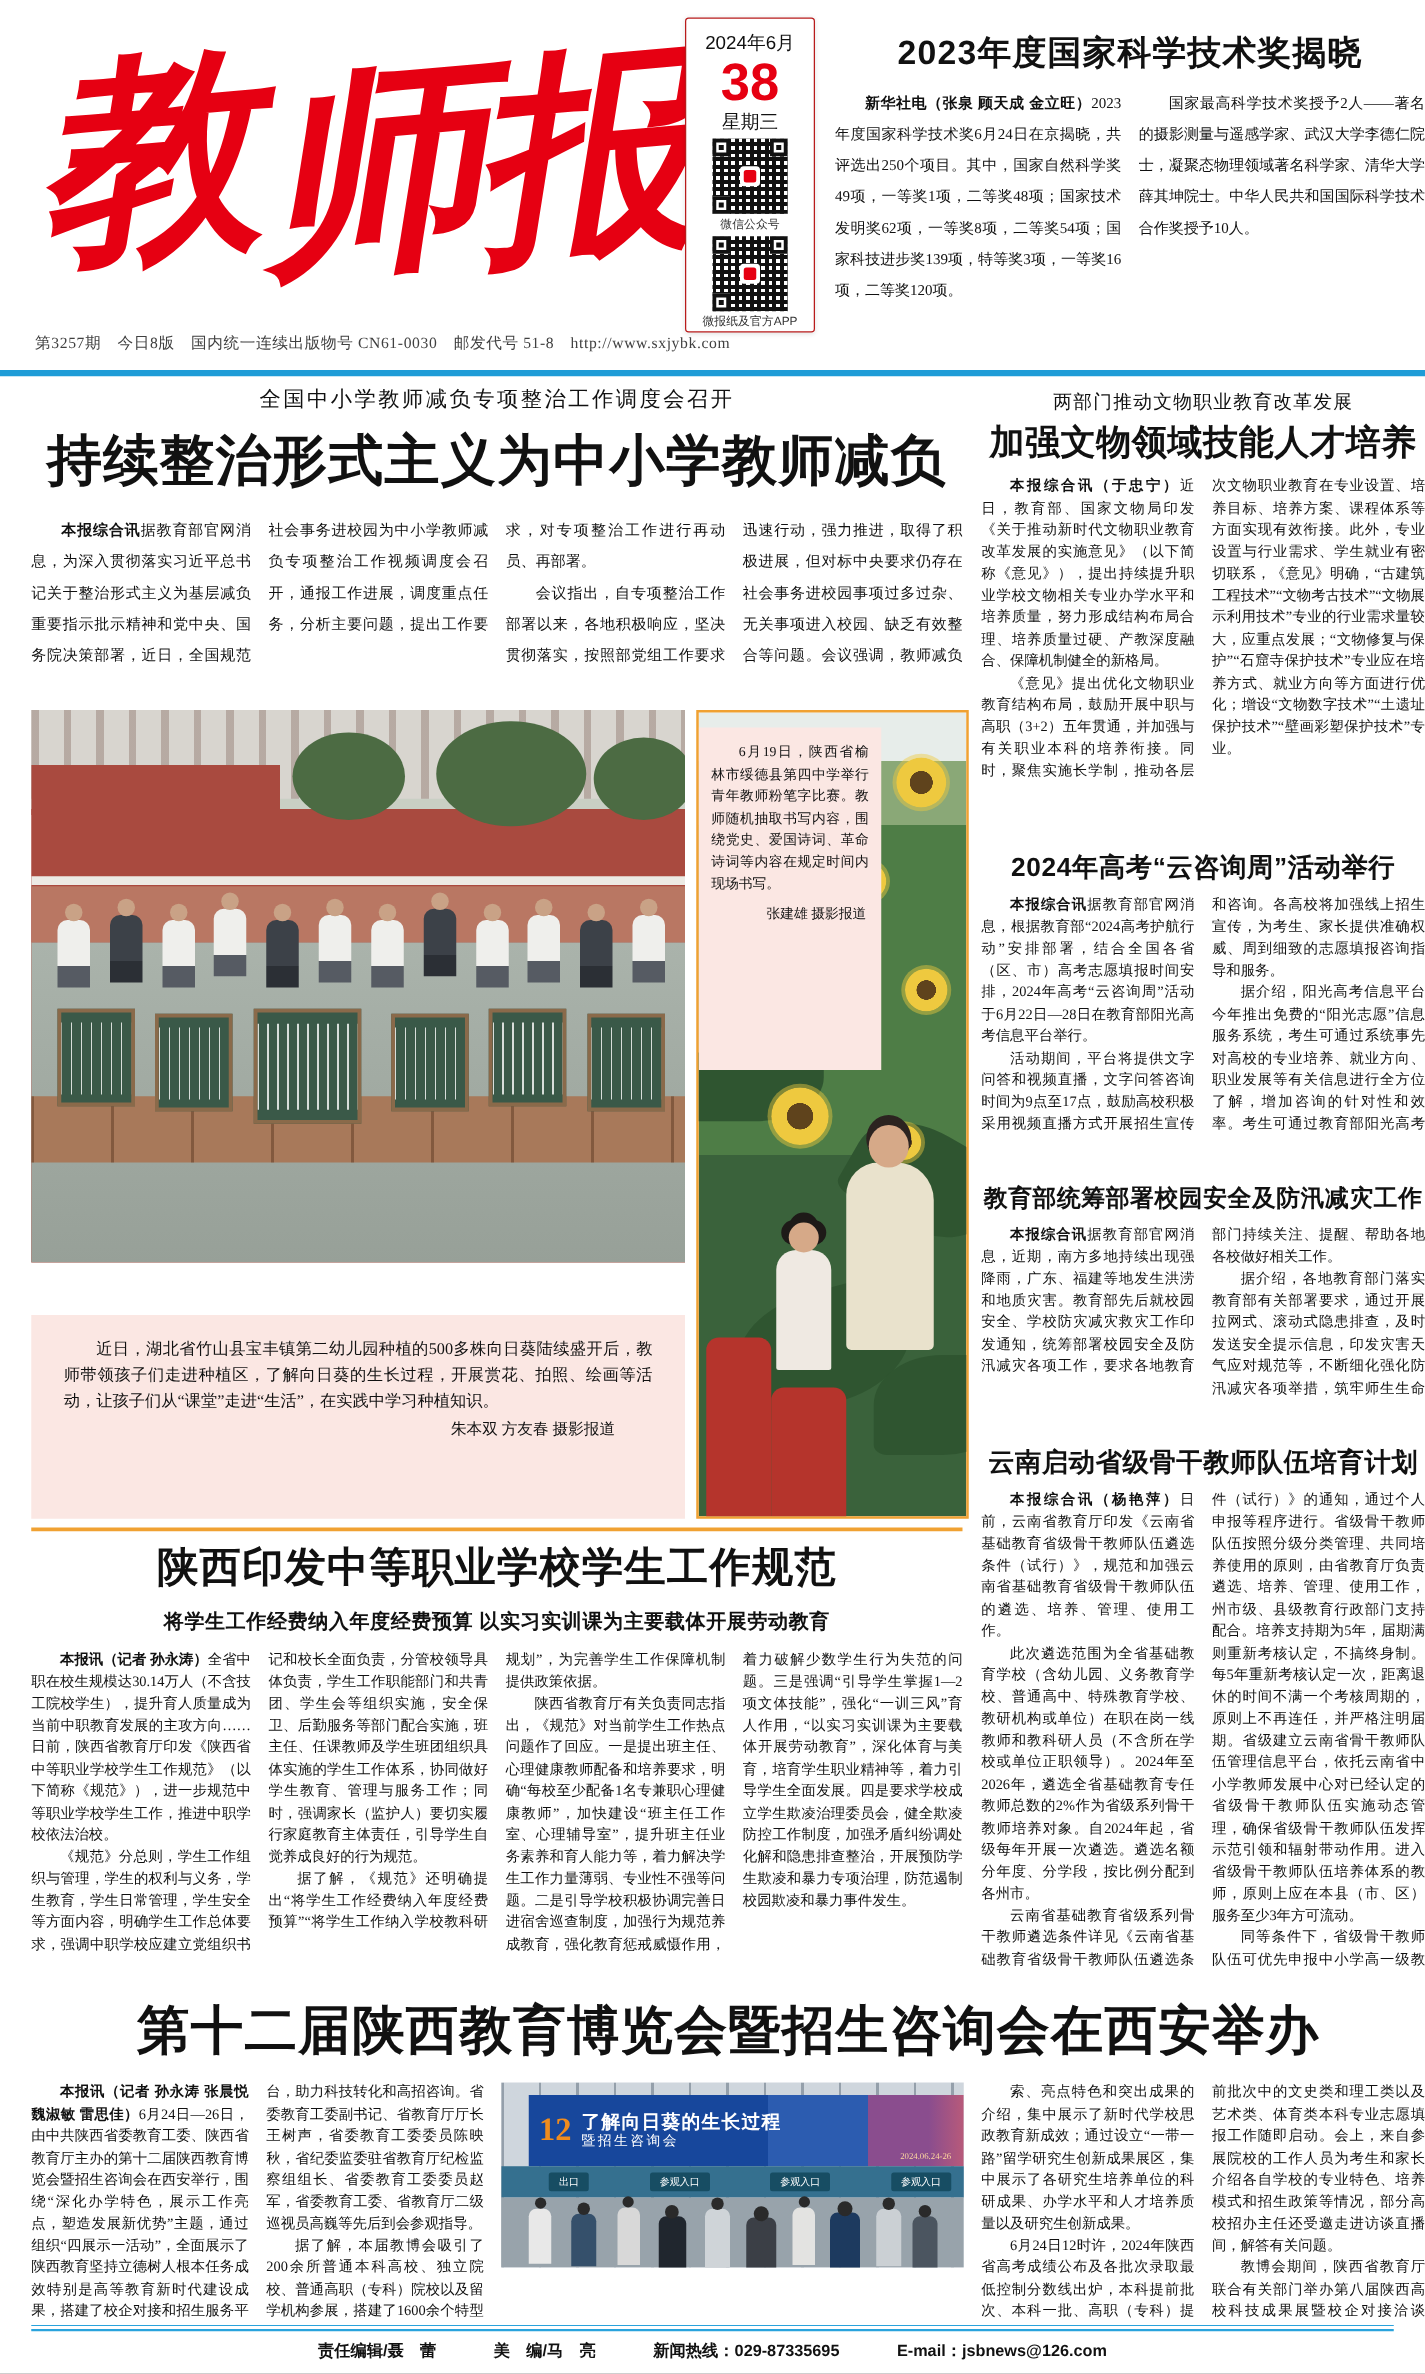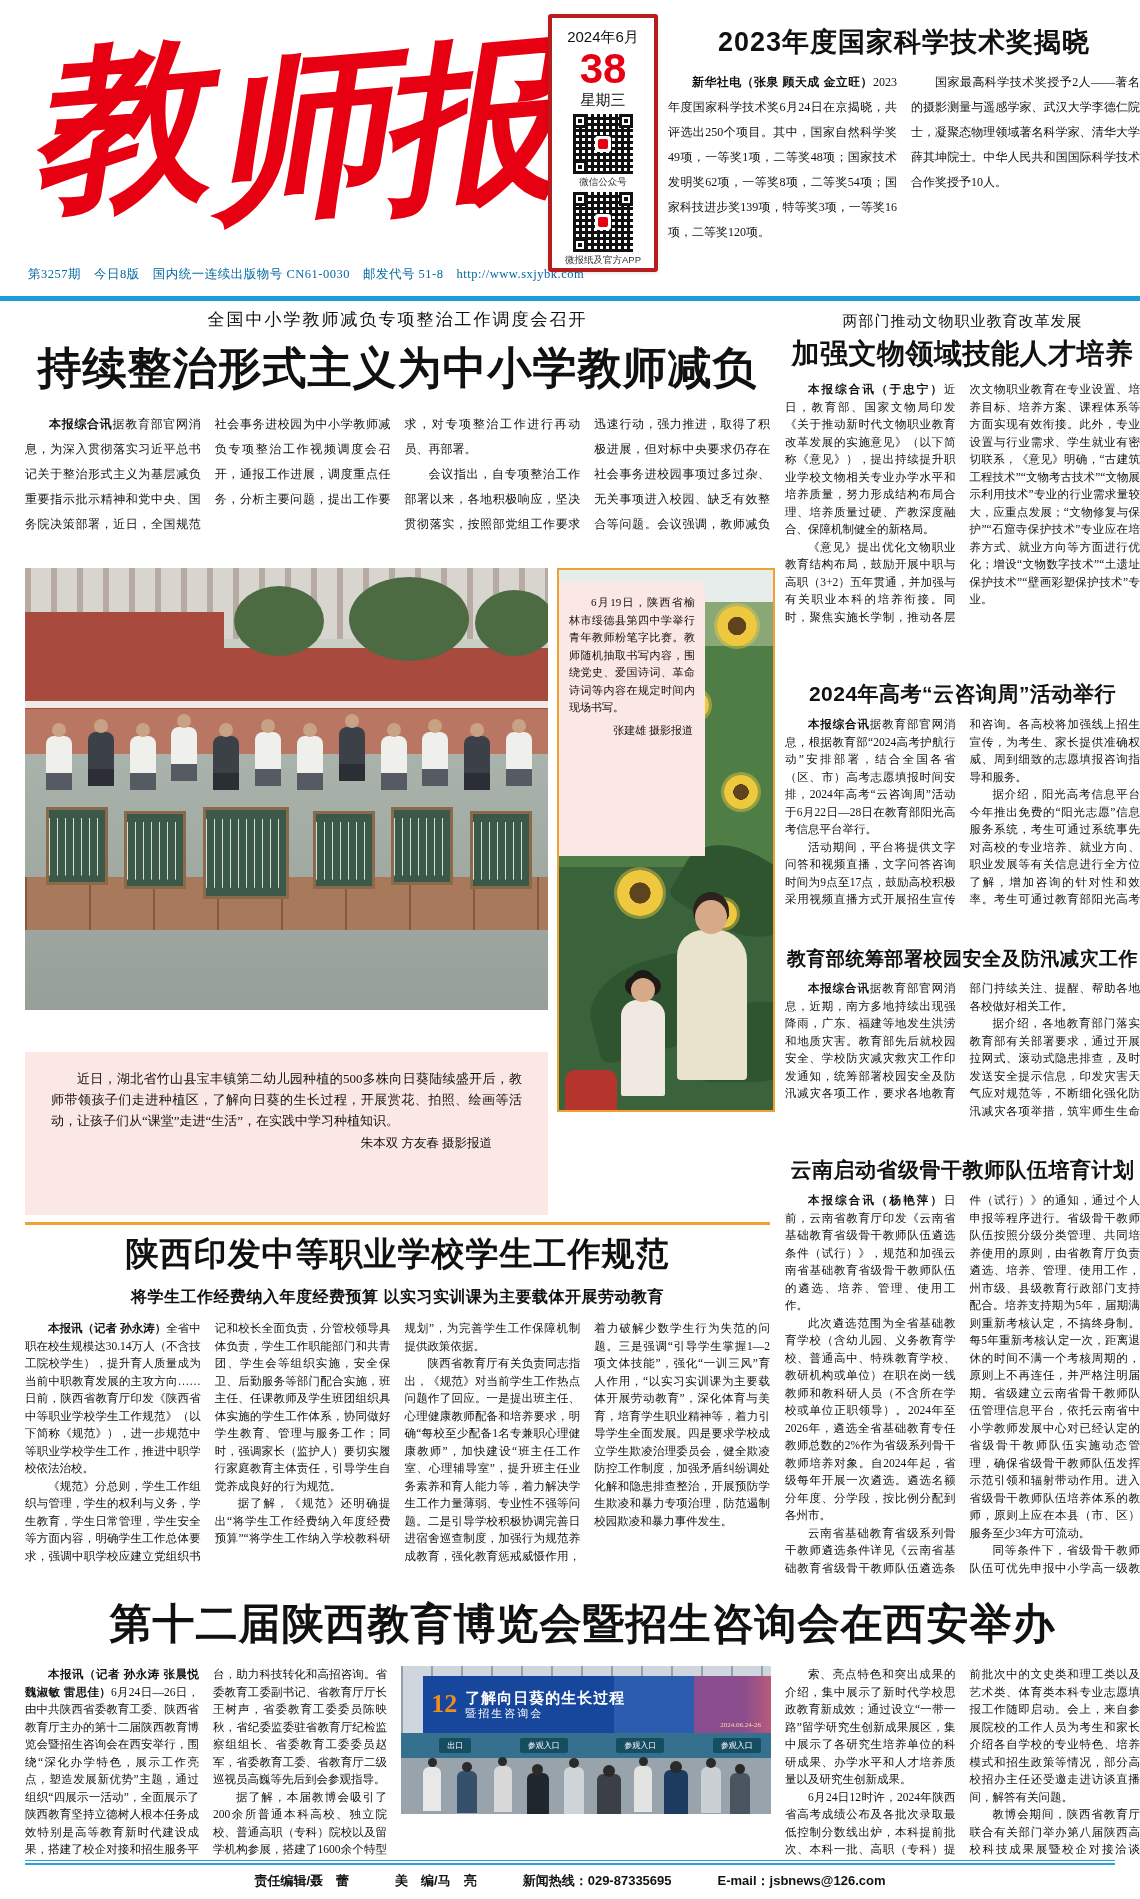--- a/index.html
+++ b/index.html
@@ -5,23 +5,23 @@
   html,body{margin:0;padding:0;background:#888;}
   .page{width:1140px;height:1899px;position:relative;background:#ffffff;margin:0 auto;overflow:hidden;
         font-family:"Liberation Serif","DejaVu Serif",serif;color:#111;}
   .sans{font-family:"Liberation Sans","DejaVu Sans",sans-serif;}
   .center{text-align:center;}
   .just{text-align:justify;}
   
   .logo{position:absolute;left:18px;top:20px;width:520px;height:235px;}
   .logo-char{position:absolute;color:var(--red);font-weight:bold;font-style:italic;
              font-size:178px;line-height:1;transform:rotate(-5deg);}
-  .issue-line{position:absolute;left:28px;top:266px;width:620px;font-size:12.5px;color:#0369a1;
+  .issue-line{position:absolute;left:28px;top:266px;width:620px;font-size:12.5px;color:#404040;
               letter-spacing:.5px;white-space:nowrap;}
-  .datebox{position:absolute;left:548px;top:14px;width:102px;height:250px;border:4px solid #b91c1c;
+  .datebox{position:absolute;left:548px;top:14px;width:102px;height:250px;border:1px solid #b91c1c;
            border-radius:3px;box-shadow:0 1px 4px rgba(0,0,0,.12);background:#fff;text-align:center;}
   .datebox .month{font-size:15px;margin-top:10px;}
   .datebox .day{font-size:42px;line-height:1.05;color:var(--red);font-weight:bold;}
   .datebox .weekday{font-size:15px;margin-bottom:4px;}
   .qr{width:60px;height:60px;margin:3px auto 0;position:relative;
       background:
         repeating-linear-gradient(0deg,#111 0 3px,transparent 3px 6px),
         repeating-linear-gradient(90deg,#111 0 3px,#fff 3px 6px);}
   .qr .eye{position:absolute;width:14px;height:14px;border:3px solid #111;background:#fff;box-sizing:border-box;}
   .qr .eye::after{content:"";position:absolute;inset:2px;background:#111;}
@@ -70,21 +70,21 @@
   .fig.dark{background:linear-gradient(#3c4148 0 68%,#2b2f35 68%);}
   .desk{position:absolute;left:0;top:70%;width:100%;height:12%;background:#a8795a;
         background-image:repeating-linear-gradient(90deg,rgba(60,30,10,.35) 0 2px,transparent 2px 64px);}
   .board{position:absolute;height:72px;width:56px;background:#3a5948;border:3px solid #8a6a4a;
          background-image:repeating-linear-gradient(90deg,rgba(255,255,255,.8) 0 1px,transparent 1px 8px);
          background-size:100% 80%;background-repeat:no-repeat;background-position:50% 55%;}
   .cap-box{position:absolute;background:var(--pink);}
   .capA{left:25px;top:1052px;width:523px;height:163px;padding:16px 26px;box-sizing:border-box;}
   .cap-text{font-size:13px;line-height:21px;text-indent:2em;margin:0;}
   .cap-credit{font-size:12.5px;text-align:right;margin:4px 30px 0 0;}
-  .sun-wrap{position:absolute;left:557px;top:568px;width:218px;height:544px;border:2px solid var(--orange);
+  .sun-wrap{position:absolute;left:557px;top:568px;width:218px;height:647px;border:2px solid var(--orange);
             box-sizing:border-box;overflow:hidden;background:linear-gradient(#e7edea 0 6%,#8aa877 6% 14%,#4e7d46 14% 55%,#3a623b 55%);}
   .leaf{position:absolute;background:#2f5530;border-radius:50% 10% 50% 10%;}
   .sunflower{position:absolute;border-radius:50%;
              background:radial-gradient(circle,#5f431c 0 32%,#eec93f 33% 100%);
              box-shadow:0 0 0 3px rgba(238,201,63,.45);}
   .s-woman{position:absolute;width:70px;height:150px;background:#e9e2cc;border-radius:26px 30px 4px 4px;}
   .s-woman::before{content:"";position:absolute;left:18px;top:-30px;width:32px;height:34px;border-radius:50%;
                    background:#d6a988;box-shadow:0 -6px 0 2px #2c2320;}
   .s-girl{position:absolute;width:44px;height:96px;background:#efe9e2;border-radius:16px 16px 2px 2px;}
   .s-girl::before{content:"";position:absolute;left:10px;top:-22px;width:24px;height:24px;border-radius:50%;

